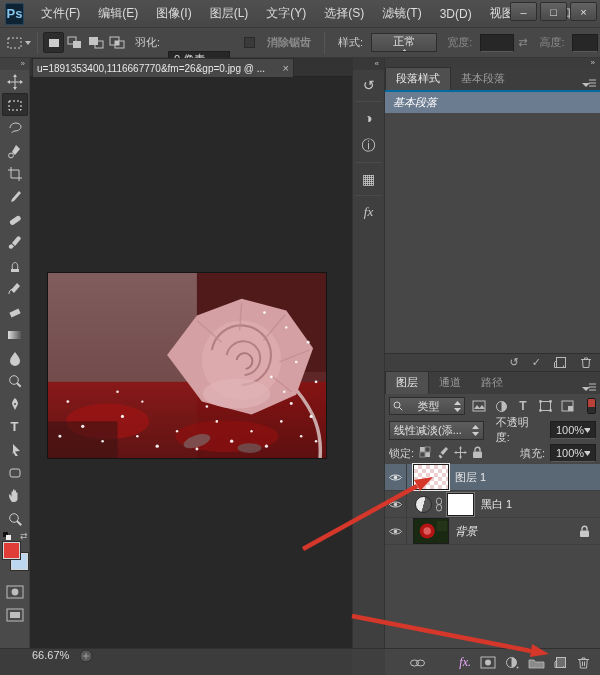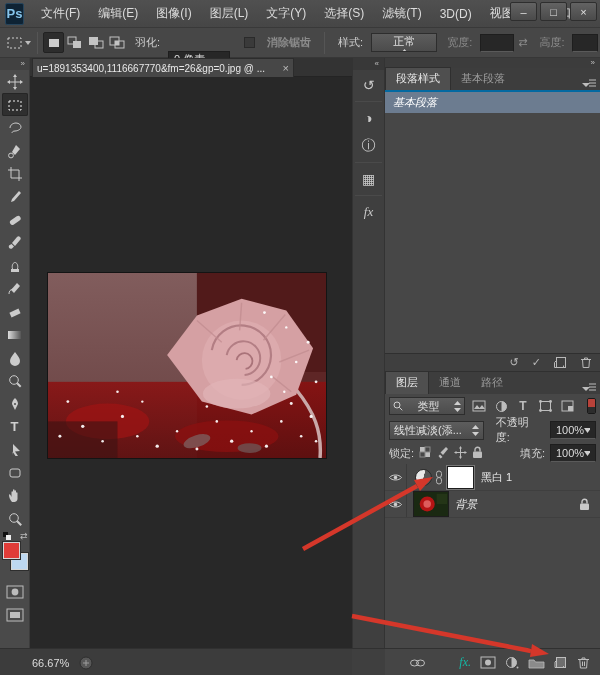--- a/index.html
+++ b/index.html
@@ -83,21 +83,21 @@
   .thumb.sel{outline:1px solid #e9e9e9;}
   .checker{background-image:linear-gradient(45deg,#eccfd0 25%,transparent 25%,transparent 75%,#eccfd0 75%),
            linear-gradient(45deg,#eccfd0 25%,#ffffff 25%,#ffffff 75%,#eccfd0 75%);
            background-size:8px 8px;background-position:0 0,4px 4px;background-color:#fff;}
   .layer-name{font-size:11px;color:#e8e8e8;}
   .adj-icon{width:17px;height:17px;border-radius:50%;background:linear-gradient(105deg,#e8e8e8 49%,#555 51%);
             border:1px solid #2a2a2a;margin:0 3px 0 8px;}
   .mask-thumb{width:27px;height:23px;background:#fff;border:1px solid #1d1d1d;outline:1px solid #777;margin:0 7px 0 4px;}
   
   #bottombar{left:0;top:648px;width:600px;height:27px;background:#3c3c3c;border-top:1px solid #303030;}
-  #status-left{position:absolute;left:0;top:0;width:352px;height:27px;display:flex;align-items:center;
+  #status-left{position:absolute;left:0;top:0;width:352px;height:27px;display:flex;
                font-size:11px;color:#dcdcdc;padding-left:32px;gap:10px;background:#3c3c3c;}
   #layers-bottom{position:absolute;left:385px;top:0;width:215px;height:27px;background:#454545;
                  display:flex;align-items:center;justify-content:flex-end;gap:9px;padding-right:10px;color:#bdbdbd;}
   #dock-bottom{position:absolute;left:352px;top:0;width:33px;height:27px;background:#3f3f3f;}
   
   #arrows{left:0;top:0;width:600px;height:675px;pointer-events:none;z-index:60;}
 </style>
 </head>
 <body>
 
@@ -530,20 +530,30 @@
             </svg></span>
         <span style="margin-left:auto;">填充:</span>
         <div class="well" style="width:46px;justify-content:space-between;">
           <span>100%</span>
           <svg width="7" height="5">
               <path d="M0 0h7L3.5 5z" fill="#cfcfcf"></path>
             </svg>
         </div>
       </div>
 
+      <div class="layer-row selected">
+        <div class="eye-cell">
+            <svg width="15" height="11">
+              <path d="M1.5 5.5C4 2.2 11 2.2 13.5 5.5 11 8.8 4 8.8 1.5 5.5Z" fill="none" stroke="#e2e2e2"></path>
+              <circle cx="7.5" cy="5.5" r="1.8" fill="#e2e2e2"></circle>
+            </svg>
+          </div>
+        <div class="thumb sel checker"></div>
+        <span class="layer-name">图层 1</span>
+      </div>
       <div class="layer-row">
         <div class="eye-cell">
             <svg width="15" height="11">
               <path d="M1.5 5.5C4 2.2 11 2.2 13.5 5.5 11 8.8 4 8.8 1.5 5.5Z" fill="none" stroke="#cfcfcf"></path>
               <circle cx="7.5" cy="5.5" r="1.8" fill="#cfcfcf"></circle>
             </svg>
           </div>
         <div class="adj-icon"></div>
         <svg width="8" height="15">
             <rect x="1.5" y="1" width="5" height="6.5" rx="2.5" fill="none" stroke="#b5b5b5"></rect>
@@ -581,21 +591,21 @@
           <circle cx="7" cy="7" r="6" fill="#585858" stroke="#2e2e2e"></circle>
           <path d="M4 7h6M7 4v6" stroke="#9d9d9d"></path>
         </svg>
     </div>
     <div id="dock-bottom"></div>
     <div id="layers-bottom">
       <svg width="17" height="12">
           <ellipse cx="5.5" cy="6" rx="4" ry="3" fill="none" stroke="#bdbdbd"></ellipse>
           <ellipse cx="11.5" cy="6" rx="4" ry="3" fill="none" stroke="#bdbdbd"></ellipse>
         </svg>
-      <span class="fx-glyph" style="font-size:12px;color:#14b8a6;margin-left:24px;">fx.</span>
+      <span class="fx-glyph" style="font-size:12px;color:#f0abfc;margin-left:24px;">fx.</span>
       <svg width="16" height="13">
           <rect x="1" y="1" width="14" height="11" fill="none" stroke="#bdbdbd"></rect>
           <circle cx="8" cy="6.5" r="3" fill="#bdbdbd"></circle>
         </svg>
       <svg width="14" height="13">
           <circle cx="6.5" cy="6.5" r="5" fill="none" stroke="#bdbdbd"></circle>
           <path d="M6.5 1.5a5 5 0 0 1 0 10z" fill="#bdbdbd"></path>
           <circle cx="12.5" cy="11.5" r="1" fill="#bdbdbd"></circle>
         </svg>
       <svg width="17" height="12">

